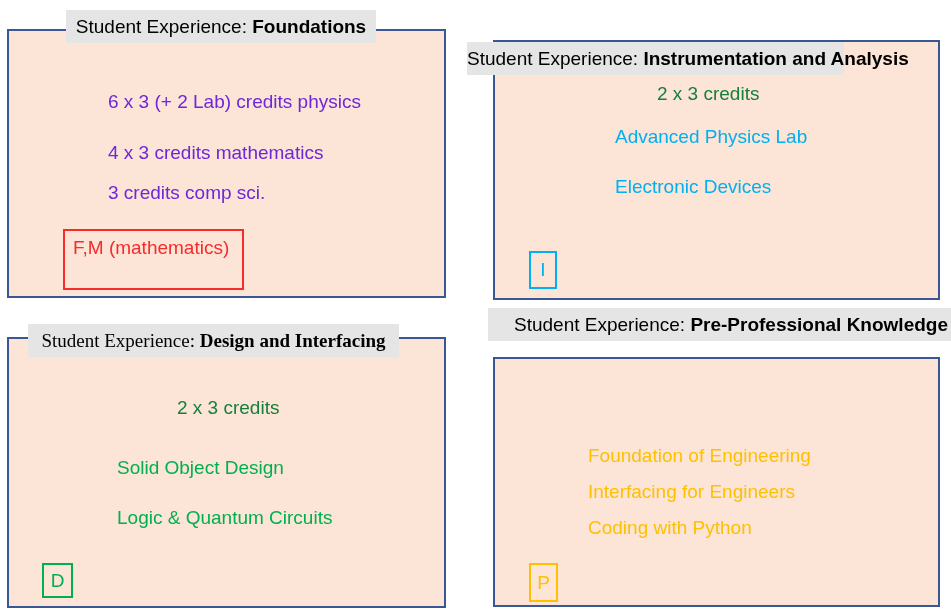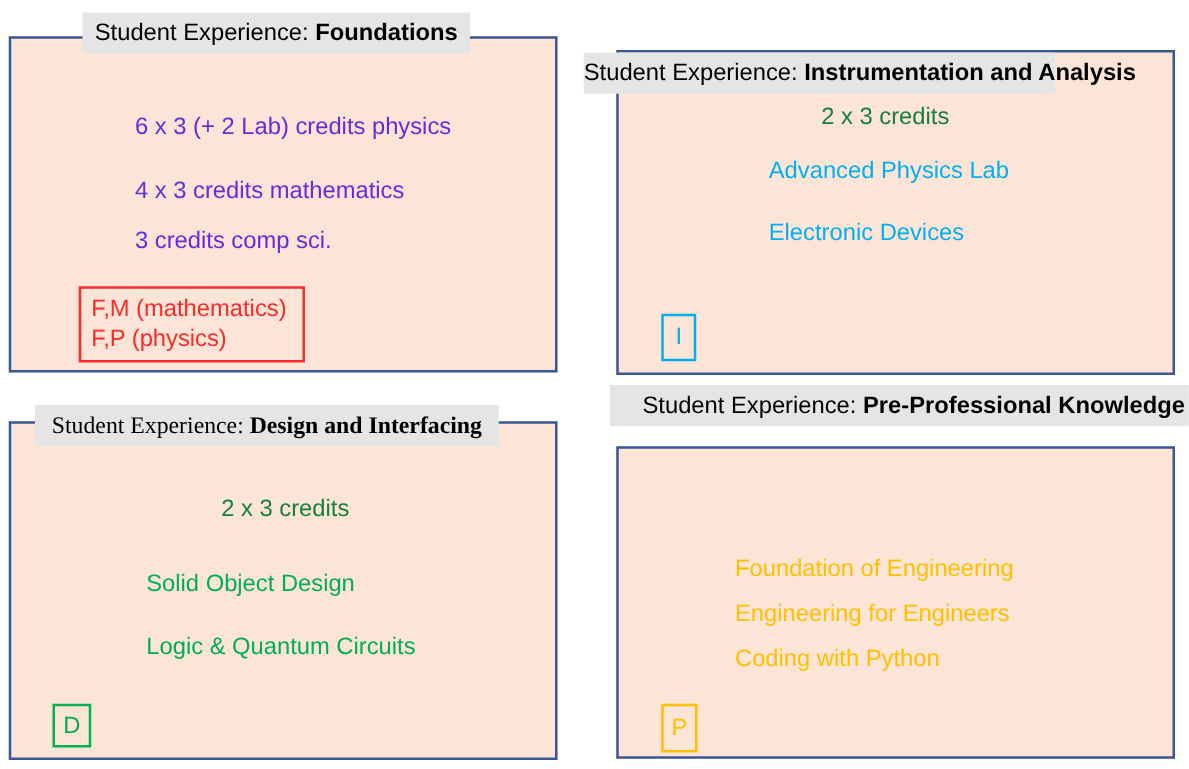--- a/index.html
+++ b/index.html
@@ -76,21 +76,20 @@
 
   <div class="panel-box box-tl"></div>
   <div class="titlebar bar-tl">
     <span>Student Experience: </span><span class="b">Foundations</span>
   </div>
   <div class="line red tl-l0">6 x 3 (+ 2 Lab) credits physics</div>
   <div class="line red tl-l1">4 x 3 credits mathematics</div>
   <div class="line red tl-l2">3 credits comp sci.</div>
   <div class="fm-box">
     <div class="fm-line">F,M (mathematics)</div>
-    <div class="fm-line">F,P (physics)</div>
   </div>
 
   <div class="panel-box box-tr"></div>
   <div class="titlebar bar-tr">
     <span>Student Experience: </span><span class="b">Instrumentation and Analysis</span>
   </div>
   <div class="line black tr-credits">2 x 3 credits</div>
   <div class="line cyan tr-c0">Advanced Physics Lab</div>
   <div class="line cyan tr-c1">Electronic Devices</div>
   <div class="badge badge-i">
@@ -106,19 +105,19 @@
   <div class="line green bl-c1">Logic &amp; Quantum Circuits</div>
   <div class="badge badge-d">
     <span>D</span>
   </div>
 
   <div class="panel-box box-br"></div>
   <div class="titlebar bar-br">
     <span>Student Experience: </span><span class="b">Pre-Professional Knowledge</span>
   </div>
   <div class="line gold br-c0">Foundation of Engineering</div>
-  <div class="line gold br-c1">Engineering for Engineers</div>
+  <div class="line gold br-c1">Interfacing for Engineers</div>
   <div class="line gold br-c2">Coding with Python</div>
   <div class="badge badge-p">
     <span>P</span>
   </div>
 
 </div>
 
 </body></html>

